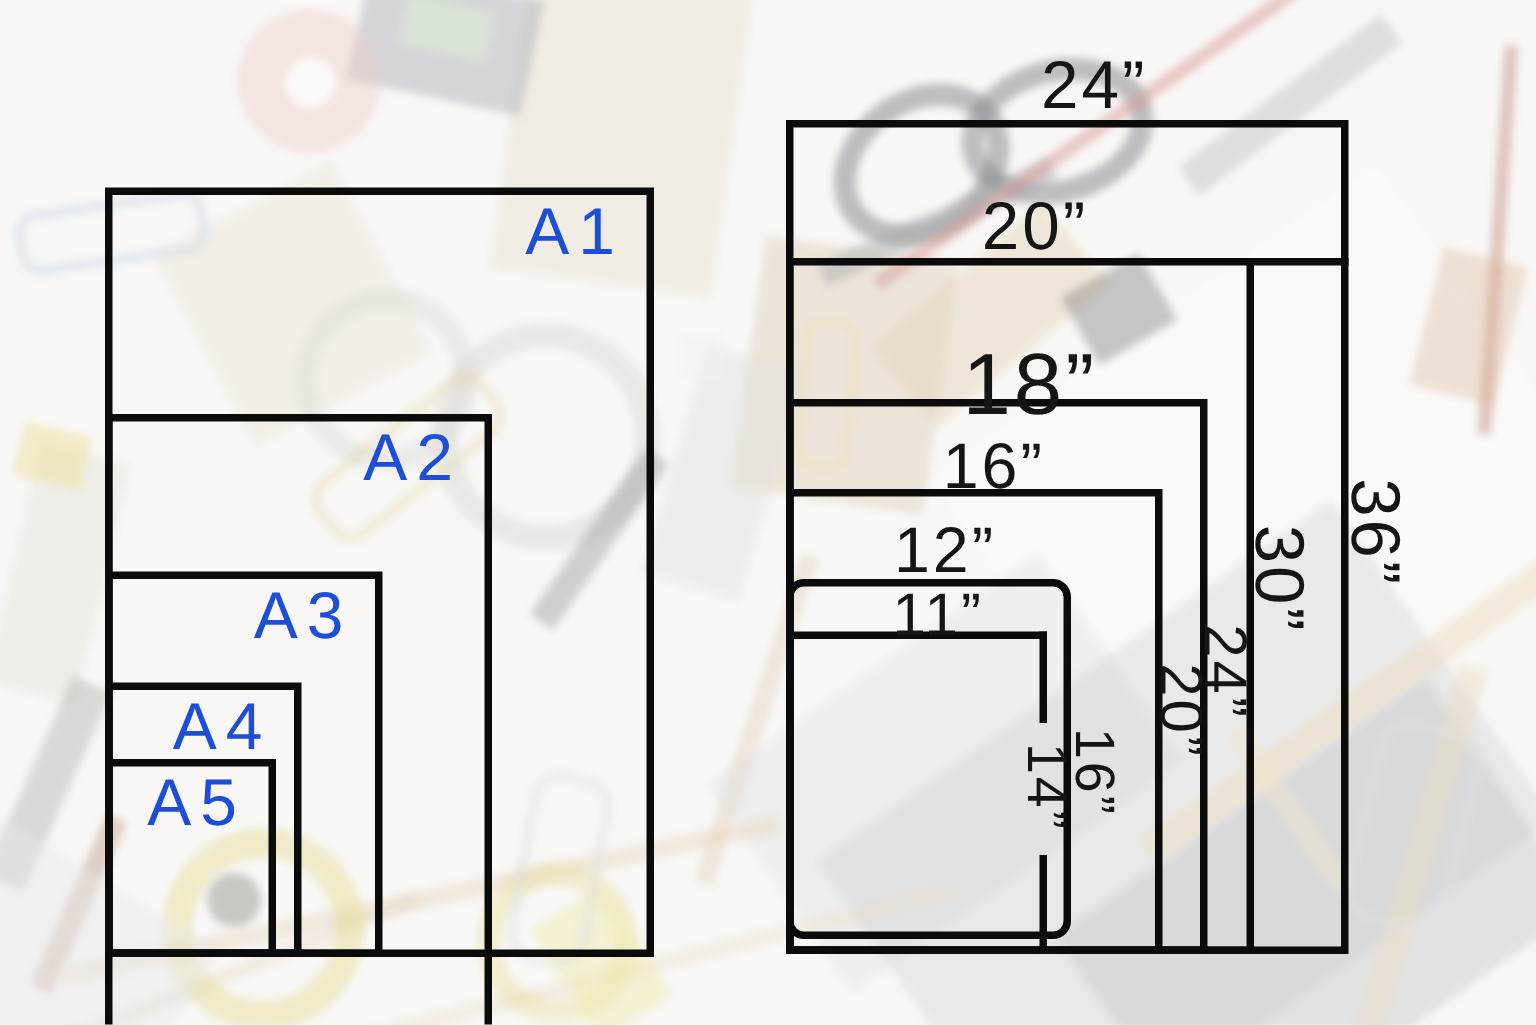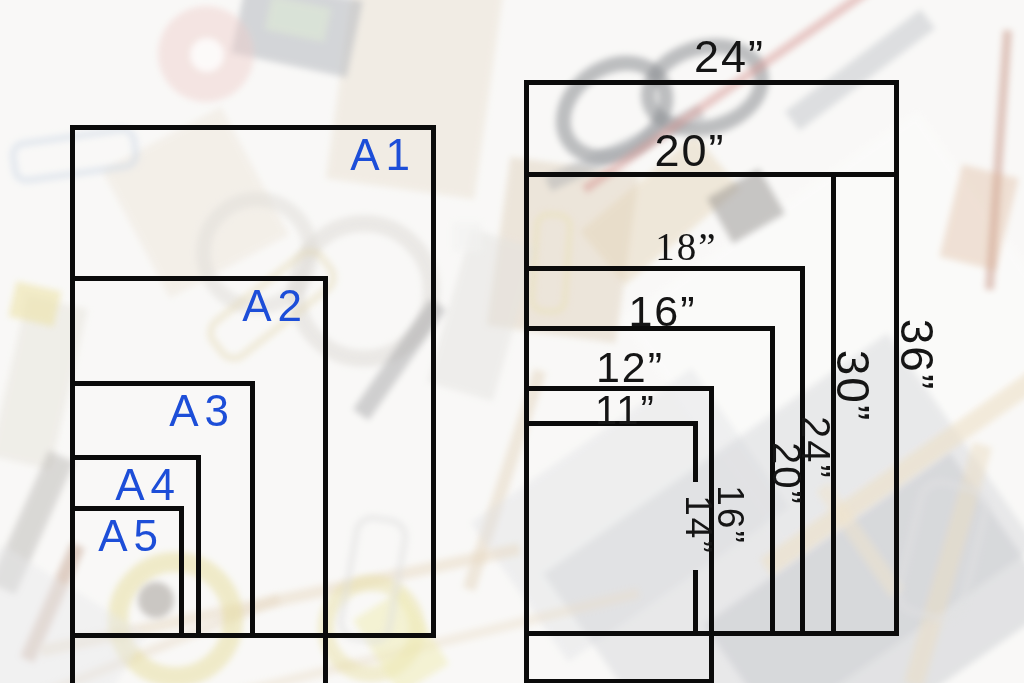--- a/index.html
+++ b/index.html
@@ -69,26 +69,26 @@
   .rA2{left:70px;top:276px;width:258px;height:417px;}
   .rA3{left:70px;top:381px;width:185px;height:257px;}
   .rA4{left:70px;top:455px;width:131px;height:183px;}
   .rA5{left:70px;top:506px;width:114px;height:132px;}
   .alabel{position:absolute;top:3px;right:15px;font-size:44px;line-height:1;letter-spacing:6px;color:#1d4ed8;white-space:nowrap;}
   
   .r2436{left:524px;top:80px;width:375px;height:556px;}
   .r2030{left:524px;top:172px;width:312px;height:464px;}
   .r1824{left:524px;top:266px;width:281px;height:370px;}
   .r1620{left:524px;top:326px;width:251px;height:310px;}
-  .r1216{left:524px;top:386px;width:190px;height:298px;}
+  .r1216{left:524px;top:386px;width:190px;height:240px;border-radius:12px;}
   .r1114{left:524px;top:421px;width:174px;height:215px;border-right:none;}
   .size-top{position:absolute;left:50%;transform:translateX(-50%);top:-52px;font-size:45px;line-height:1.05;letter-spacing:2px;white-space:nowrap;color:#151515;}
   .r2436>.size-top{margin-left:18px;}
   .r2030>.size-top{margin-left:10px;top:-50px;}
-  .r1824>.size-top{margin-left:22px;top:-44px;font-size:39px;font-family:Liberation Serif, serif;}
+  .r1824>.size-top{margin-left:22px;top:-44px;font-size:58px;}
   .r1620>.size-top{margin-left:13px;top:-42px;font-size:43px;}
   .r1216>.size-top{margin-left:11px;top:-46px;font-size:43px;}
   .r1114>.size-top{margin-left:12px;top:-37px;font-size:40px;}
   
   .seg{position:absolute;background:#0b0b0b;}
   .seg-20ext{left:831px;top:172px;width:68px;height:5px;}   
   .seg-14top{left:693px;top:421px;width:5px;height:61px;}   
   .seg-14bot{left:693px;top:570px;width:5px;height:66px;}
   
   .size-side{position:absolute;transform:translate(-50%,-50%) rotate(90deg);white-space:nowrap;line-height:1;letter-spacing:2px;color:#151515;}

